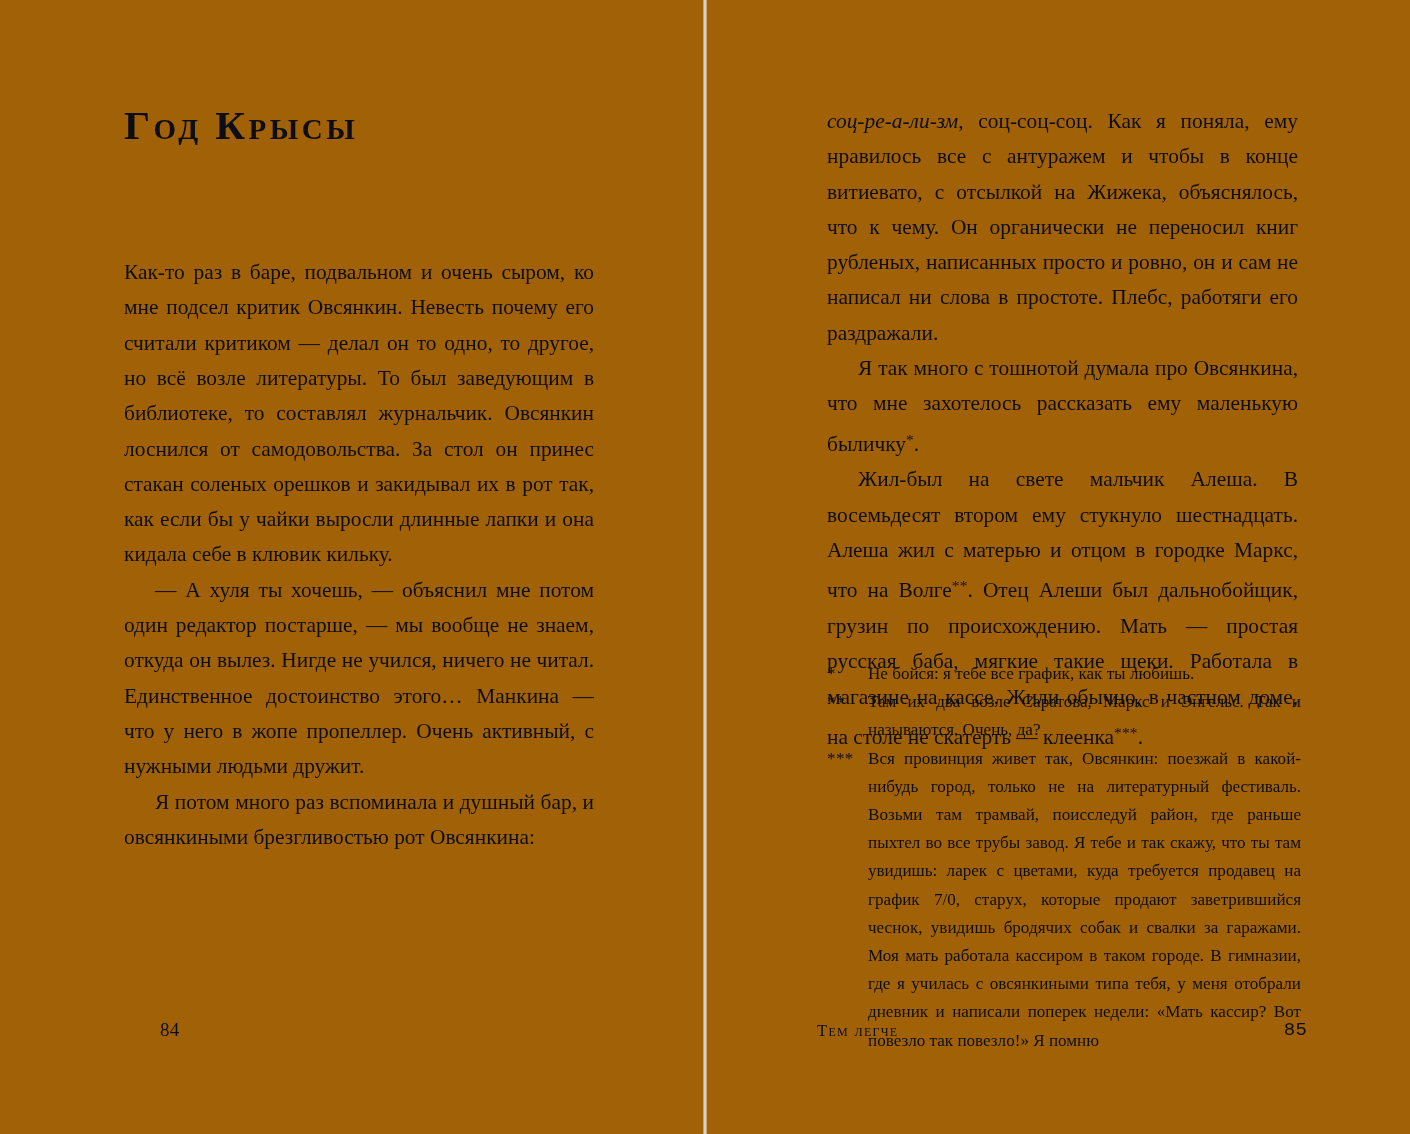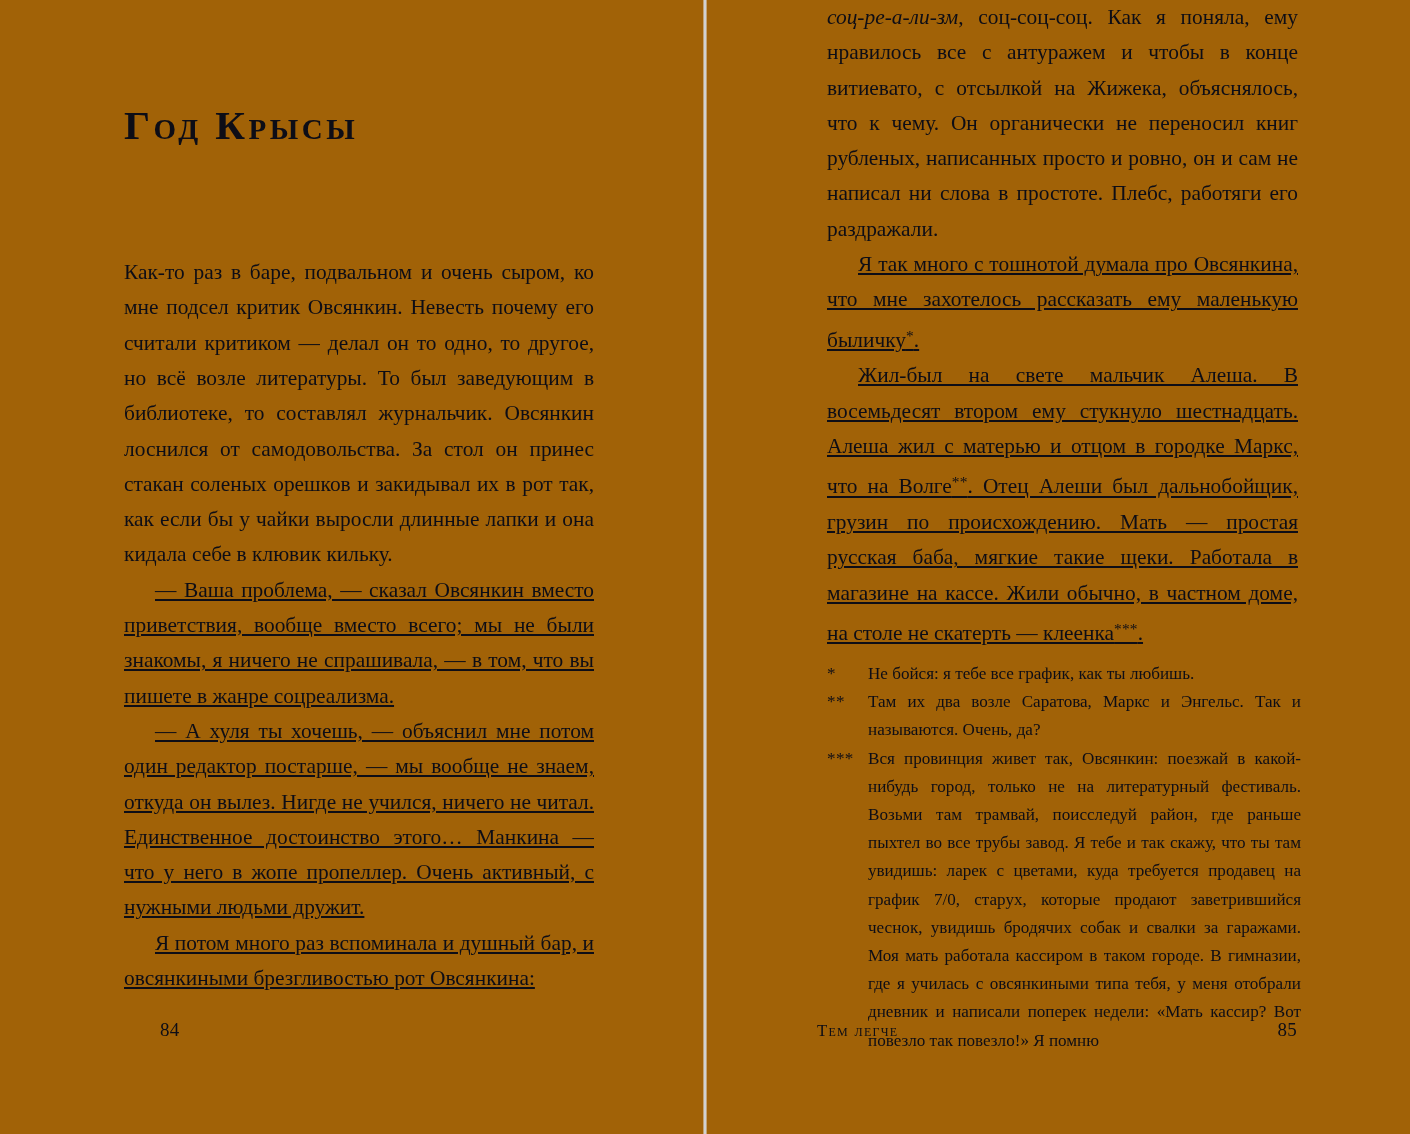--- a/index.html
+++ b/index.html
@@ -66,33 +66,33 @@
     line-height: 1.05;
     white-space: nowrap;
   }
 
   
   .body-copy {
     margin-top: 108px;
   }
   .body-copy.right-start {
     margin-top: 0;
+    padding-top: 104px;
   }
   p.para {
     margin: 0;
     font-size: 21.4px;
     line-height: 35.3px;
     text-align: justify;
     text-justify: inter-word;
     text-indent: 0;
     hyphens: manual;
   }
   p.para.indent {
     text-indent: 1.45em;
-    text-decoration: underline;
   }
   em.it {
     font-style: italic;
   }
 
   
   .footnotes {
     position: absolute;
     left: 122px;
     top: 660px;
@@ -121,21 +121,21 @@
   .folio {
     position: absolute;
     bottom: 93px;
     font-size: 19px;
     letter-spacing: 0.01em;
     font-feature-settings: "onum" 1;
     font-variant-numeric: oldstyle-nums;
     margin-left: 36px;
   }
   .folio-left  { left: 124px; }
-  .folio-right { right: 113px; }
+  .folio-right { right: 103px; font-family: Liberation Mono, monospace; }
   .running-head {
     position: absolute;
     bottom: 93px;
     left: 112px;
     font-size: 16.8px;
     font-variant: small-caps;
     letter-spacing: 0.075em;
   }
   sup.fnref {
     font-size: 0.72em;
@@ -146,21 +146,20 @@
 </head>
 <body>
 
 <div class="spread">
 
   <div class="page page-left">
     <div class="text-block-left">
       <h1 class="chapter-title">Год Крысы</h1>
       <div class="body-copy">
           <p class="para"><span>Как-то раз в баре, подвальном и очень сыром, ко мне подсел критик Овсянкин. Невесть почему его считали критиком — делал он то одно, то другое, но всё возле литературы. То был заведующим в библиотеке, то составлял журнальчик. Овсянкин лоснился от самодовольства. За стол он принес стакан соленых орешков и закидывал их в рот так, как если бы у чайки выросли длинные лапки и она кидала себе в клювик кильку.</span></p>
-          <p class="para indent"><span>— Ваша проблема, — сказал Овсянкин вместо приветствия, вообще вместо всего; мы не были знакомы, я ничего не спрашивала, — в том, что вы пишете в жанре соцреализма.</span></p>
           <p class="para indent"><span>— А хуля ты хочешь, — объяснил мне потом один редактор постарше, — мы вообще не знаем, откуда он вылез. Нигде не учился, ничего не читал. Единственное достоинство этого… Манкина — что у него в жопе пропеллер. Очень активный, с нужными людьми дружит.</span></p>
           <p class="para indent"><span>Я потом много раз вспоминала и душный бар, и овсянкиными брезгливостью рот Овсянкина:</span></p>
         </div>
     </div>
     <div class="folio folio-left">84</div>
   </div>
 
   <div class="gutter"></div>
 
   <div class="page page-right">

